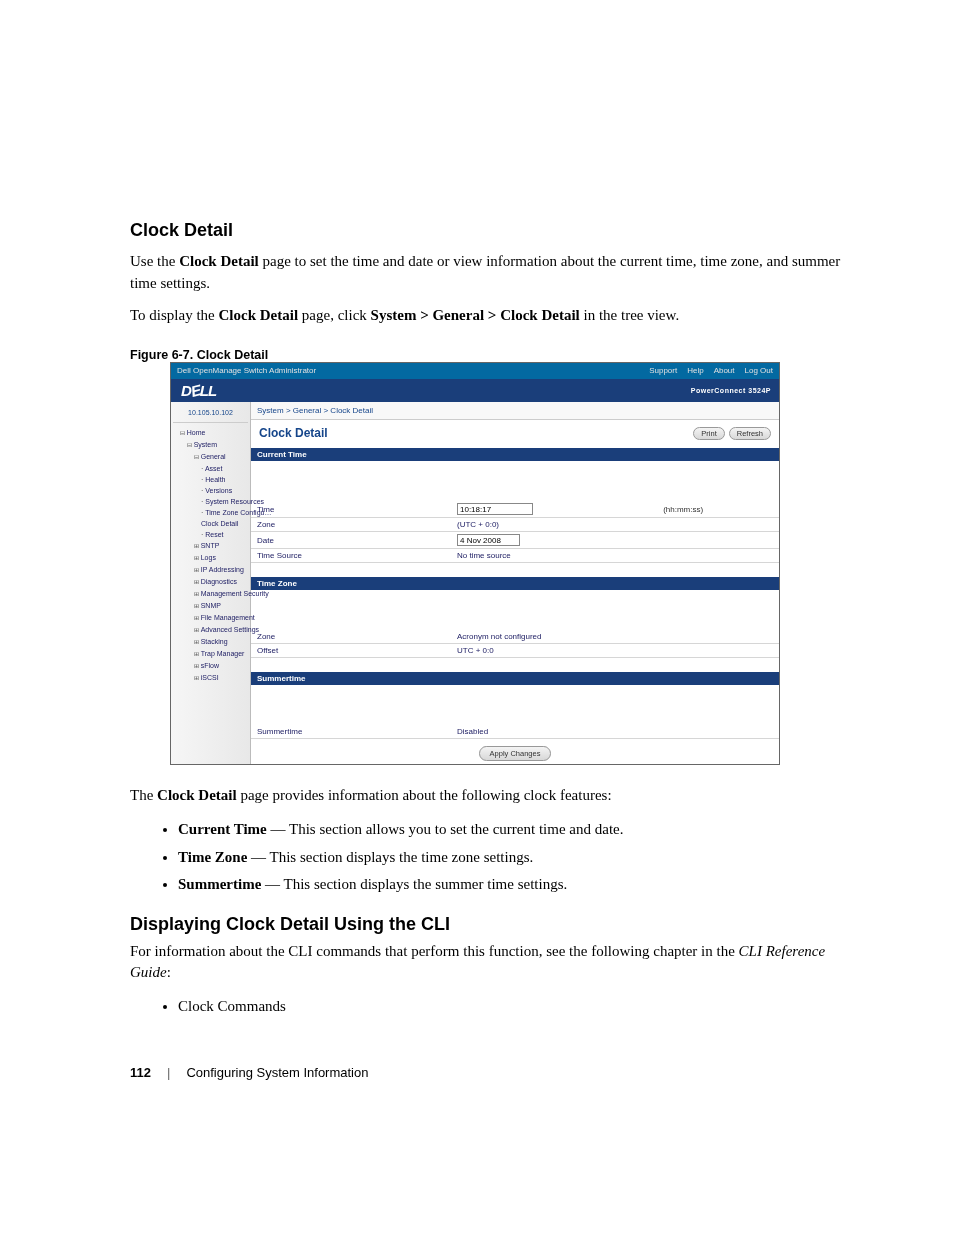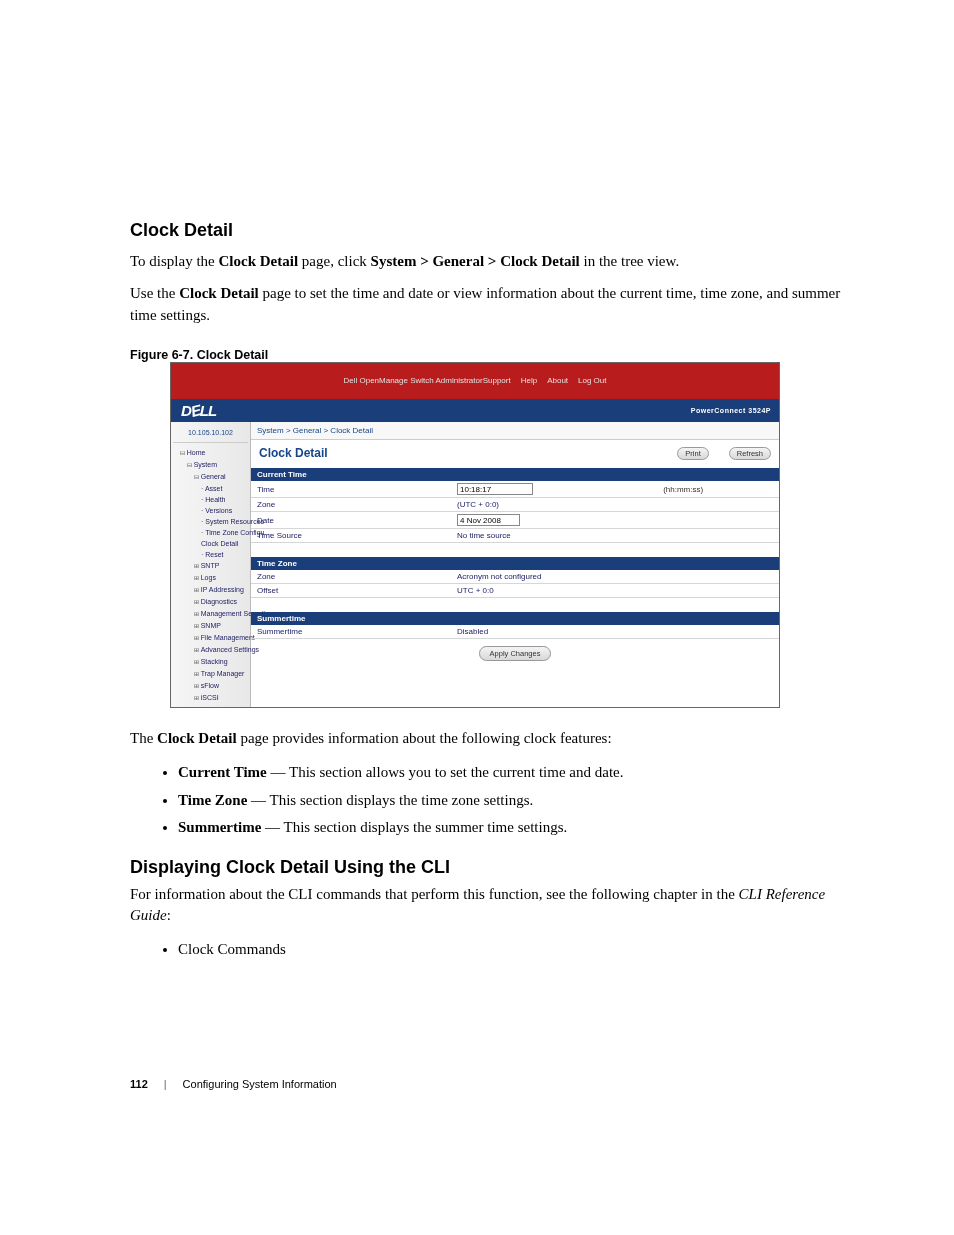--- a/index.html
+++ b/index.html
@@ -11,23 +11,23 @@
     margin: 0 auto;
     padding: 0;
   }
   .page {
     padding: 90px 100px 60px 130px;
     min-height: 1235px;
     position: relative;
   }
   .footer {
     position: absolute;
-    bottom: 145px;
+    bottom: 155px;
     left: 130px;
-    font-size: 11px;
+    font-size: 13px;
     font-family: Arial, Helvetica, sans-serif;
     color: #000;
     display: flex;
     align-items: center;
     gap: 16px;
   }
   .footer .pnum { font-weight: bold; }
   .footer .sep { color: #666; }
 
   h2.section {
@@ -52,25 +52,25 @@
   
   .shot {
     width: 610px;
     margin-left: 40px;
     border: 1px solid #666;
     font-family: Tahoma, Arial, sans-serif;
     font-size: 8px;
     background: #fff;
   }
   .shot-title {
-    background: #b91c1c;
+    background: #0369a1;
     color: #e0e0e0;
     display: flex;
-    justify-content: center;
-    padding: 12px 6px;
+    justify-content: space-between;
+    padding: 2px 6px;
     font-size: 8px;
     line-height: 12px;
   }
   .shot-title .links { display: flex; gap: 10px; }
   .shot-brand {
     background: #1a3e7a;
     color: #fff;
     display: flex;
     justify-content: space-between;
     align-items: center;
@@ -121,38 +121,38 @@
     border-bottom: 1px solid #ccc;
     color: #15458a;
     font-size: 8px;
     padding: 4px 6px;
   }
   .panel-head {
     display:flex; justify-content: space-between; align-items:center;
     padding: 6px 8px 8px;
   }
   .panel-head .ph-title { color: #15458a; font-size: 12px; font-weight: bold; }
-  .panel-head .btns { display:flex; gap:20px; }
+  .panel-head .btns { display:flex; gap:4px; }
   .obtn {
     background: linear-gradient(#f4f4f4,#d8d8d8);
     border: 1px solid #999;
     border-radius: 8px;
     font-size: 7.5px;
     padding: 1px 7px;
     color: #333;
   }
 
   .sect-bar {
     background: #1a3e7a;
     color: #fff;
     font-weight: bold;
     font-size: 8px;
     padding: 2px 6px;
   }
-  table.kv { width: 100%; border-collapse: collapse; font-size: 8px; }
+  table.kv { width: 100%; border-collapse: collapse; font-size: 8px; margin-top: 40px; }
   table.kv tr { border-bottom: 1px solid #d6d6d6; }
   table.kv td { padding: 2px 6px; color:#226; }
   table.kv td.k { width: 200px; }
   table.kv td.v input {
     font-size: 8px; padding:0 2px; width:76px; border:1px solid #888; height:12px;
   }
   table.kv td.hint { color:#333; }
   .apply-row { text-align:center; padding:10px 0 6px; }
   .apply-row .obtn { padding:2px 10px; }
 
@@ -171,25 +171,25 @@
   }
   .italic { font-style: italic; }
 </style>
 </head>
 <body>
 <div class="page">
 
 <h2 class="section">Clock Detail</h2>
 
 <p class="body">
+  <span>Use the </span><strong>Clock Detail</strong><span> page to set the time and date or view information about the current time, time zone, and summer time settings.</span>
+</p>
+
+<p class="body">
   <span>To display the </span><strong>Clock Detail</strong><span> page, click </span><strong>System &gt; General &gt; Clock Detail</strong><span> in the tree view.</span>
-</p>
-
-<p class="body">
-  <span>Use the </span><strong>Clock Detail</strong><span> page to set the time and date or view information about the current time, time zone, and summer time settings.</span>
 </p>
 
 <div class="fcaption">Figure 6-7.    Clock Detail</div>
 
 <div class="shot">
   <div class="shot-title">
     <span>Dell OpenManage Switch Administrator</span>
     <span class="links">
       <span>Support</span>
       <span>Help</span>

